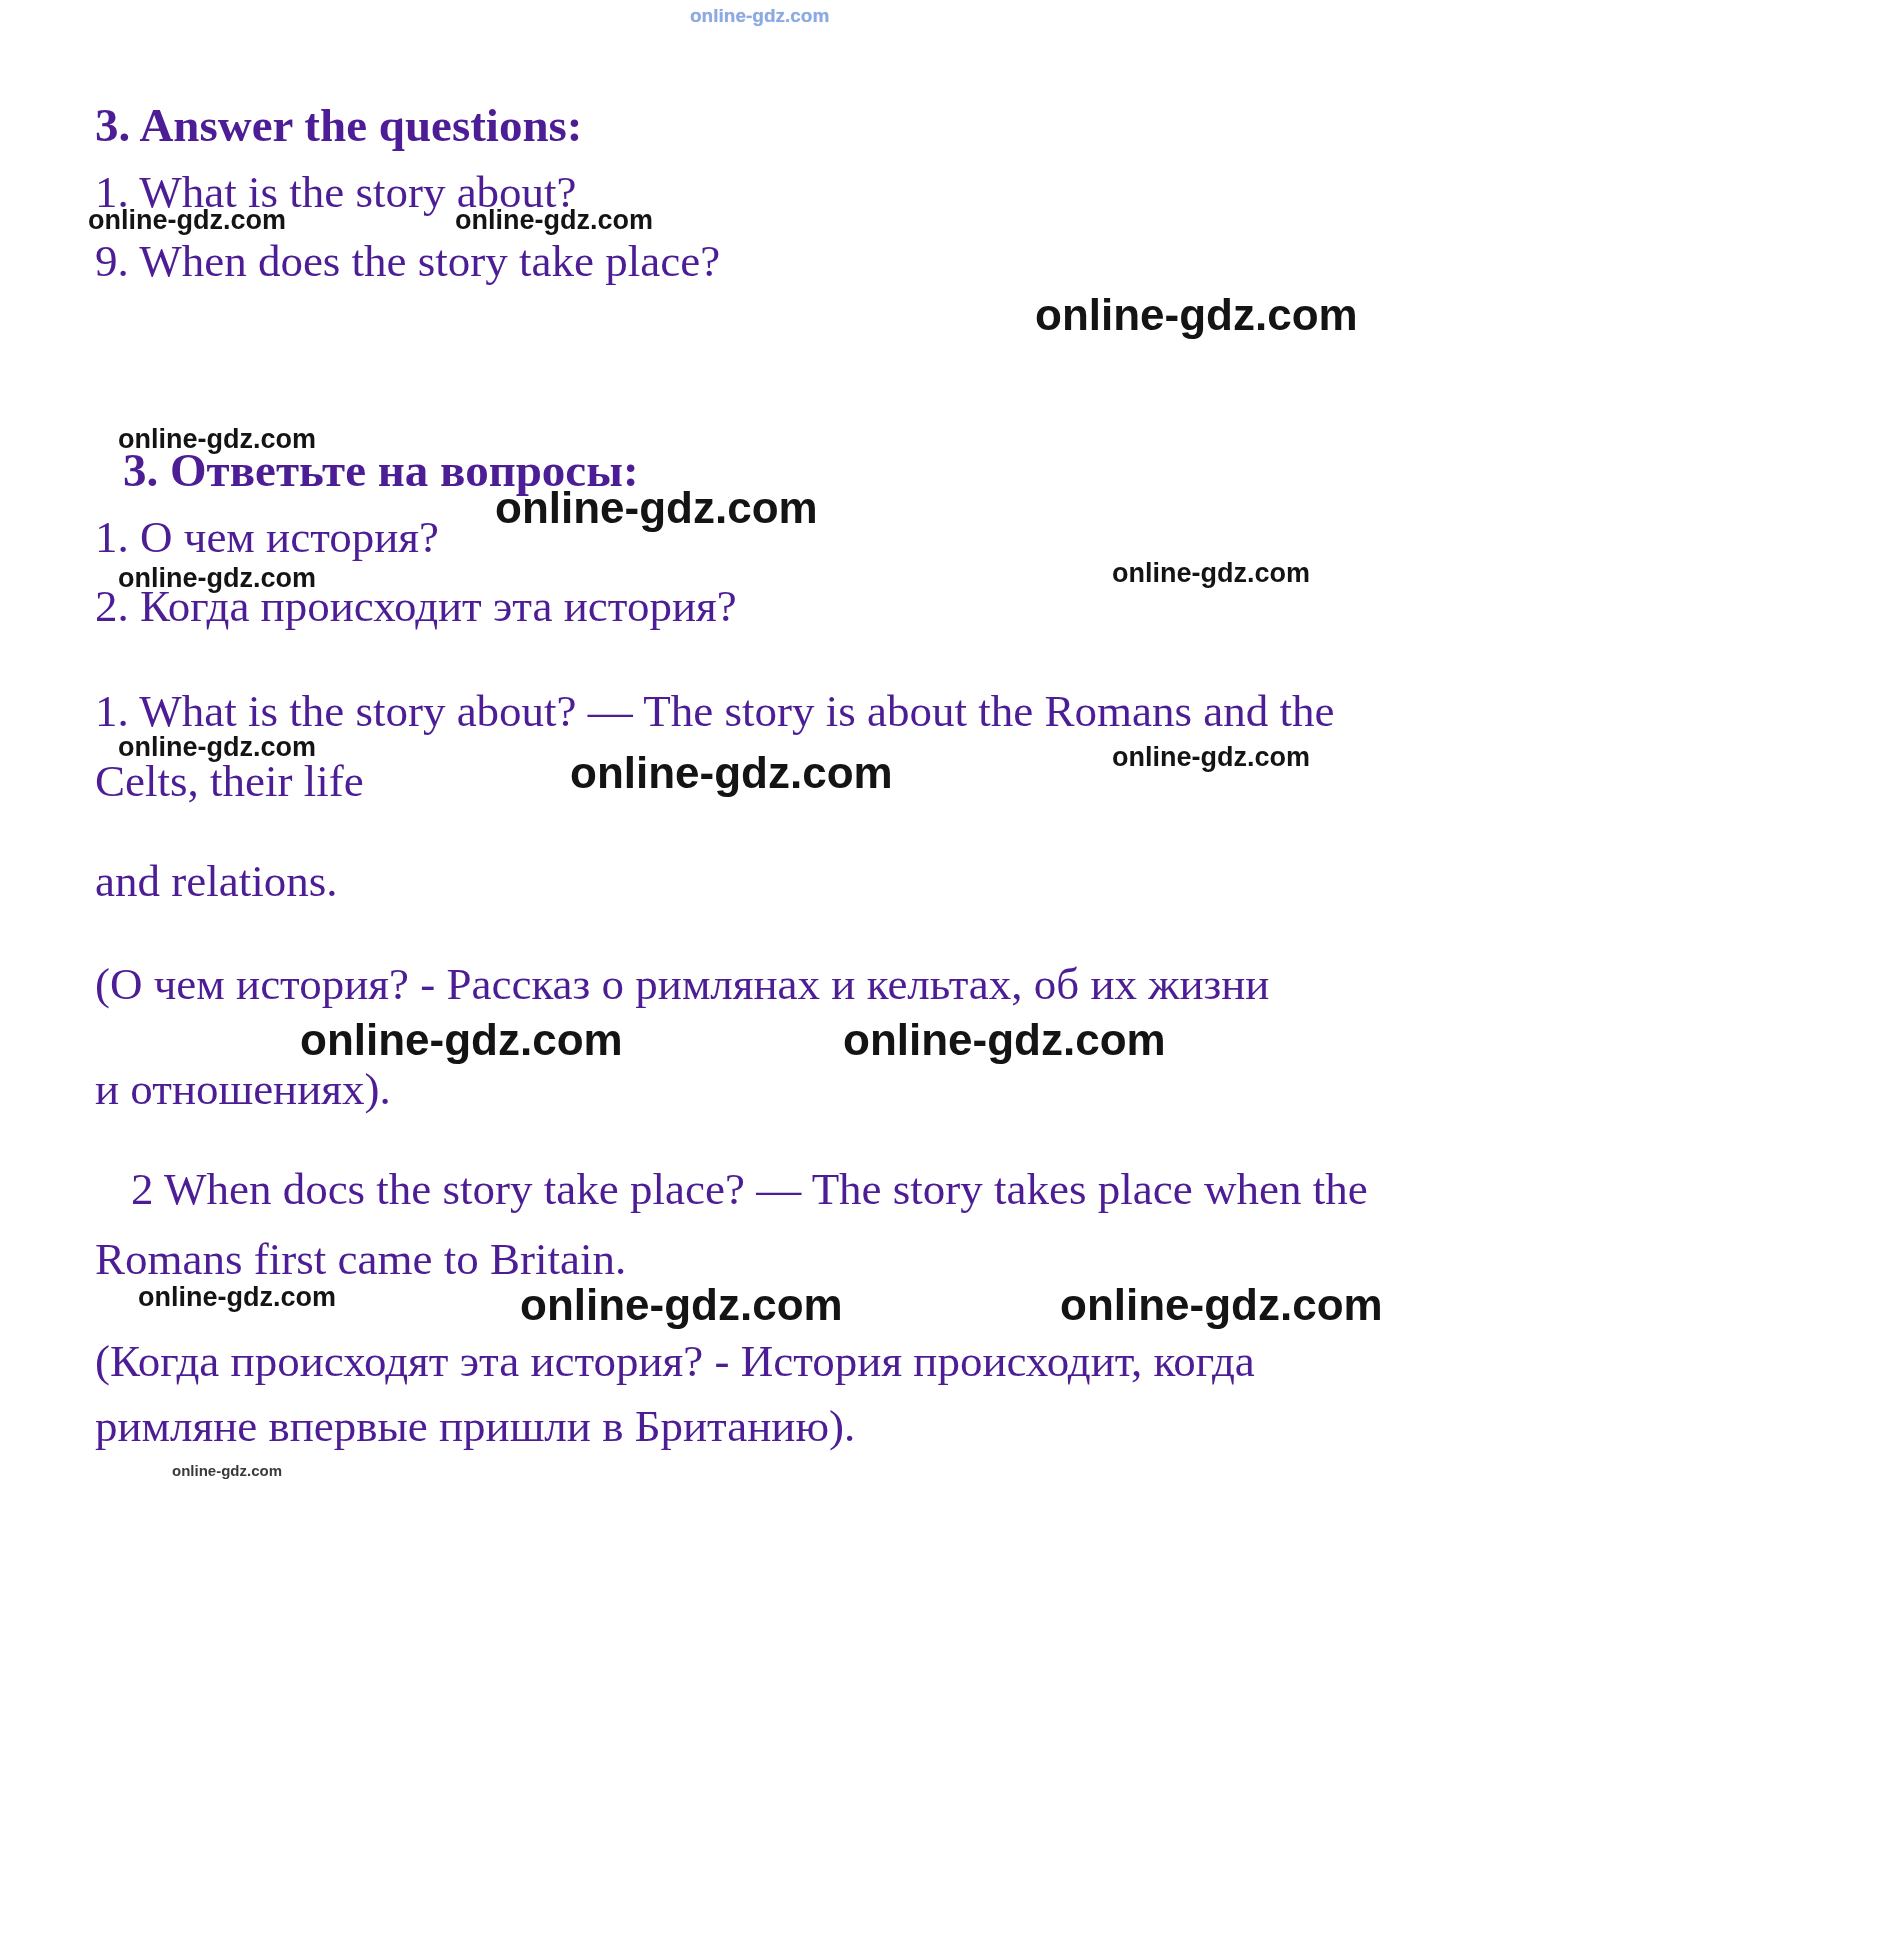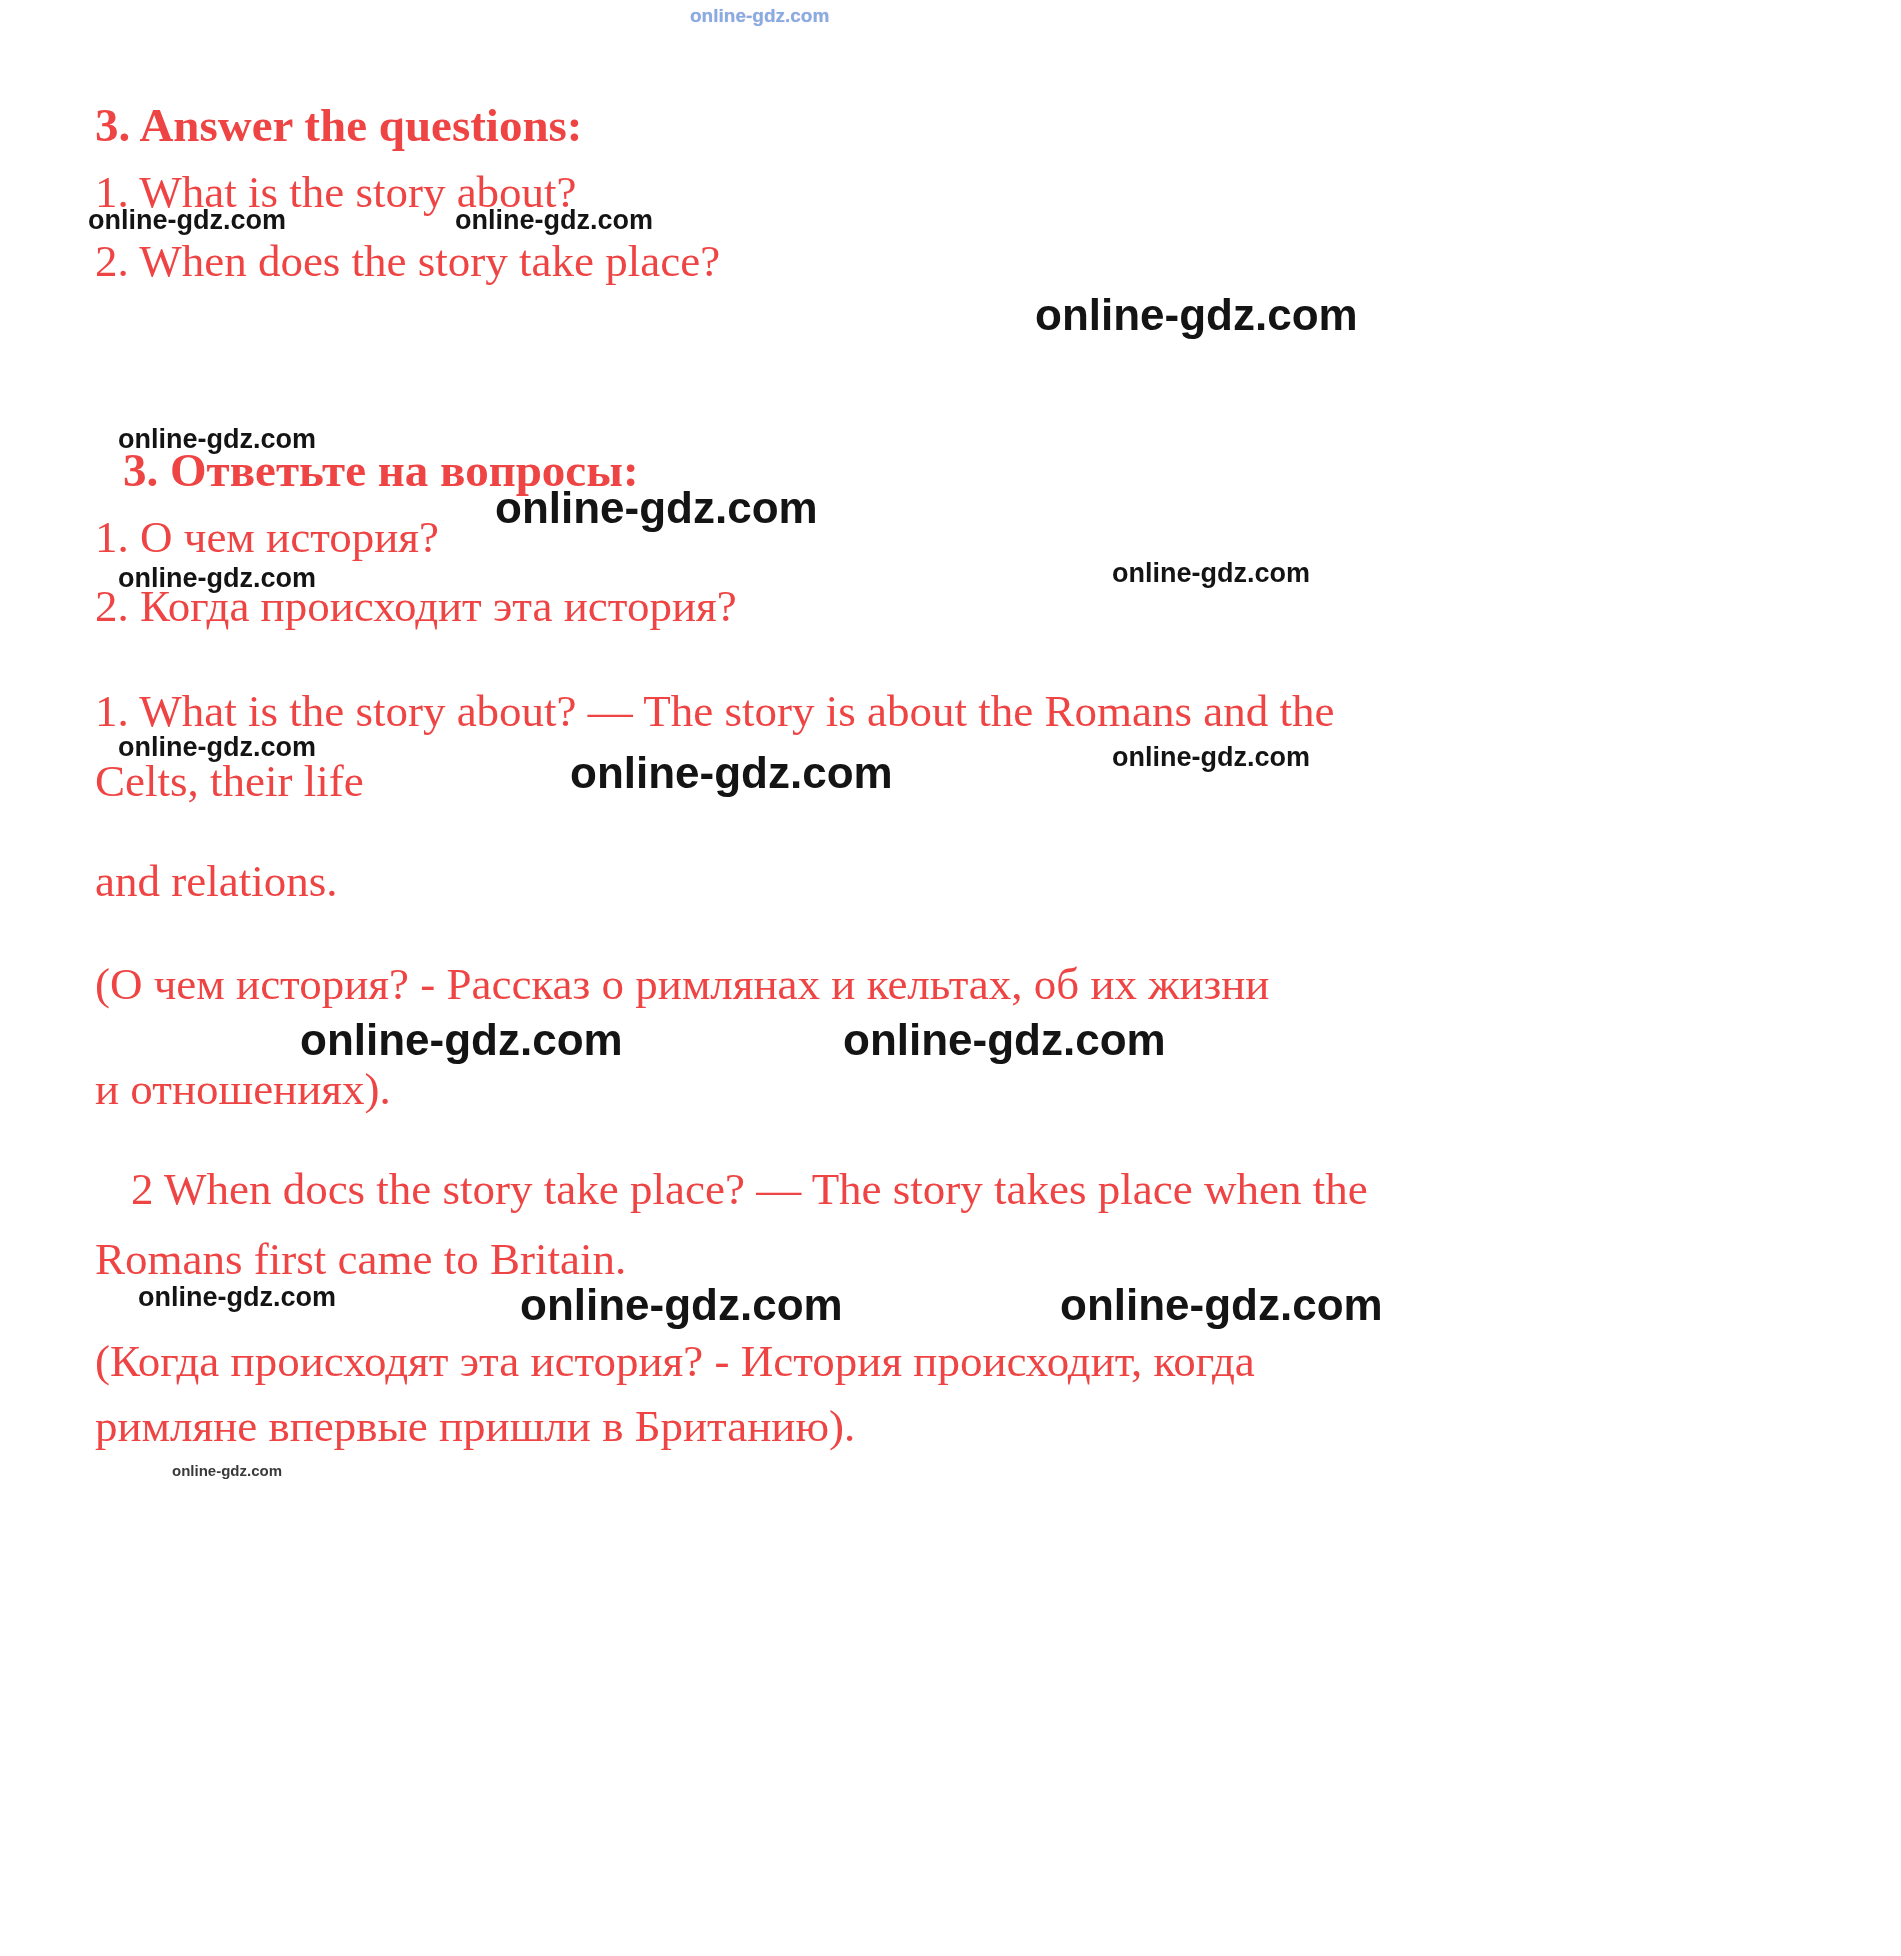--- a/index.html
+++ b/index.html
@@ -14,21 +14,21 @@
     background: #ffffff;
     font-family: "Liberation Serif", serif;
     color: #000000;
     overflow: hidden;
   }
   .line {
     position: absolute;
     white-space: nowrap;
     font-size: 45px;
     line-height: 1.1;
-    color: #ef4444;
+    color: #4c1d95;
   }
   .bold {
     font-weight: bold;
     font-size: 47px;
   }
   .wm {
     position: absolute;
     font-family: "Liberation Sans", sans-serif;
     font-weight: bold;
     color: #141414;
@@ -65,21 +65,21 @@
   <div class="wm wm-lg" style="left:570px;  top:748px;">online-gdz.com</div>
   <div class="wm wm-lg" style="left:300px;  top:1015px;">online-gdz.com</div>
   <div class="wm wm-lg" style="left:843px;  top:1015px;">online-gdz.com</div>
   <div class="wm wm-sm" style="left:138px;  top:1282px;">online-gdz.com</div>
   <div class="wm wm-lg" style="left:520px;  top:1280px;">online-gdz.com</div>
   <div class="wm wm-lg" style="left:1060px; top:1280px;">online-gdz.com</div>
   <div class="wm wm-tiny" style="left:172px;  top:1462px;">online-gdz.com</div>
 
   <div class="line bold" style="left:95px; top:100px;">3. Answer the questions:</div>
   <div class="line" style="left:95px; top:168px;">1. What is the story about?</div>
-  <div class="line" style="left:95px; top:237px;">2. When does the story take place?</div>
+  <div class="line" style="left:95px; top:237px;">9. When does the story take place?</div>
 
   <div class="line bold" style="left:95px; top:445px;margin-left:28px;">3. Ответьте на вопросы:</div>
   <div class="line" style="left:95px; top:513px;">1. О чем история?</div>
   <div class="line" style="left:95px; top:582px;">2. Когда происходит эта история?</div>
 
   <div class="line" style="left:95px; top:687px;">1. What is the story about? — The story is about the Romans and the</div>
   <div class="line" style="left:95px; top:757px;">Celts, their life</div>
   <div class="line" style="left:95px; top:857px;">and relations.</div>
 
   <div class="line" style="left:95px; top:960px;">(О чем история? - Рассказ о римлянах и кельтах, об их жизни</div>

